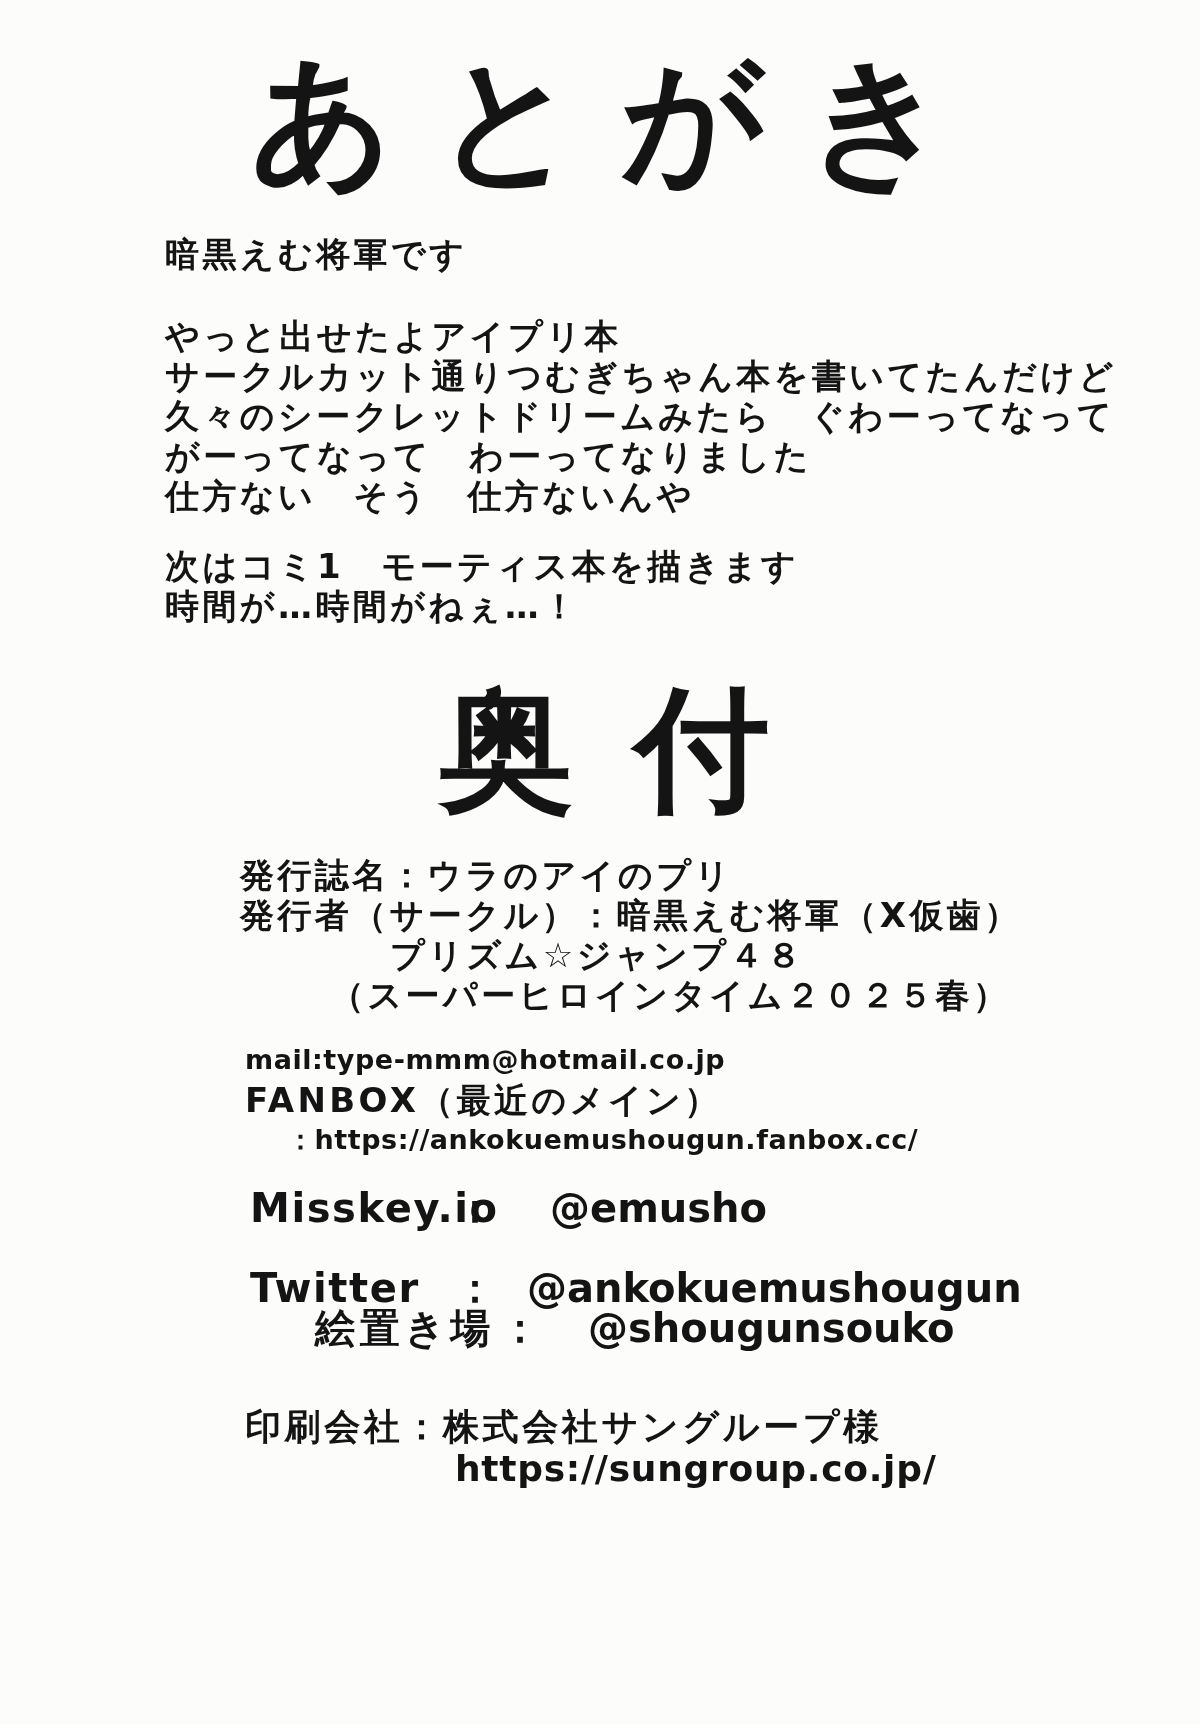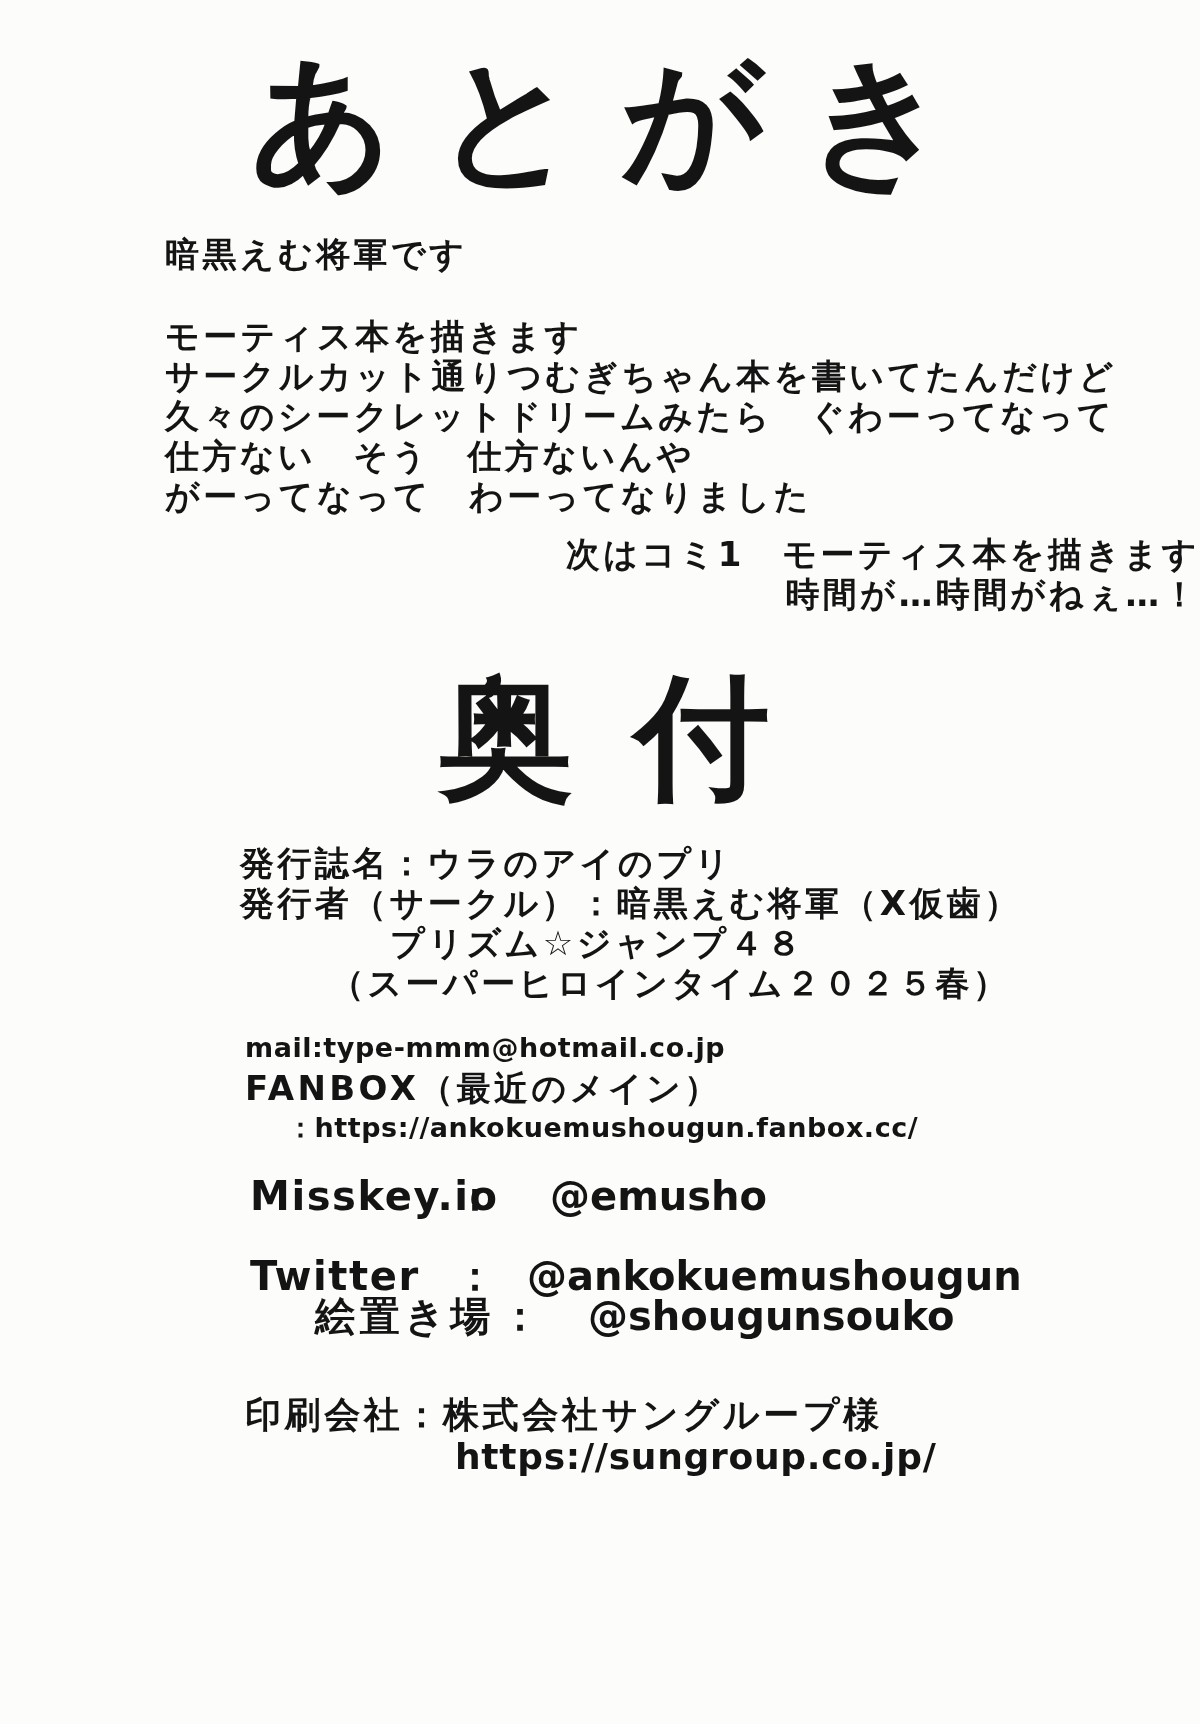--- a/index.html
+++ b/index.html
@@ -41,21 +41,21 @@
   }
   .jp-line {
     font-size: 34px;
     line-height: 40px;
     font-weight: 600;
     letter-spacing: 0.10em;
     white-space: pre;
   }
   .greeting { margin: 30px 0 0 165px; }
   .afterword-body { margin: 42px 0 0 165px; }
-  .afterword-closing { margin: 18px 0 0 165px; text-align: right; }
+  .afterword-closing { margin: 30px 0 0 165px; }
 
   .publication { margin: 20px 0 0 240px; }
   .indent-event { margin-left: 150px; }
   .indent-event2 { margin-left: 90px; }
 
   .contact { margin: 25px 0 0 245px; }
   .latin-line {
     font-size: 27px;
     line-height: 40px;
     font-weight: 600;
@@ -90,25 +90,25 @@
 </head>
 <body>
 
 <div class="page">
 
   <h1 class="big-title">あとがき</h1>
 
   <div class="jp-line greeting">暗黒えむ将軍です</div>
 
   <div class="afterword-body">
-    <div class="jp-line">モーティス本を描きます</div>
+    <div class="jp-line">やっと出せたよアイプリ本</div>
     <div class="jp-line">サークルカット通りつむぎちゃん本を書いてたんだけど</div>
     <div class="jp-line">久々のシークレットドリームみたら　ぐわーってなって</div>
+    <div class="jp-line">がーってなって　わーってなりました</div>
     <div class="jp-line">仕方ない　そう　仕方ないんや</div>
-    <div class="jp-line">がーってなって　わーってなりました</div>
   </div>
 
   <div class="afterword-closing">
     <div class="jp-line">次はコミ1　モーティス本を描きます</div>
     <div class="jp-line">時間が…時間がねぇ…！</div>
   </div>
 
   <h2 class="colophon-title">奥付</h2>
 
   <div class="publication">

